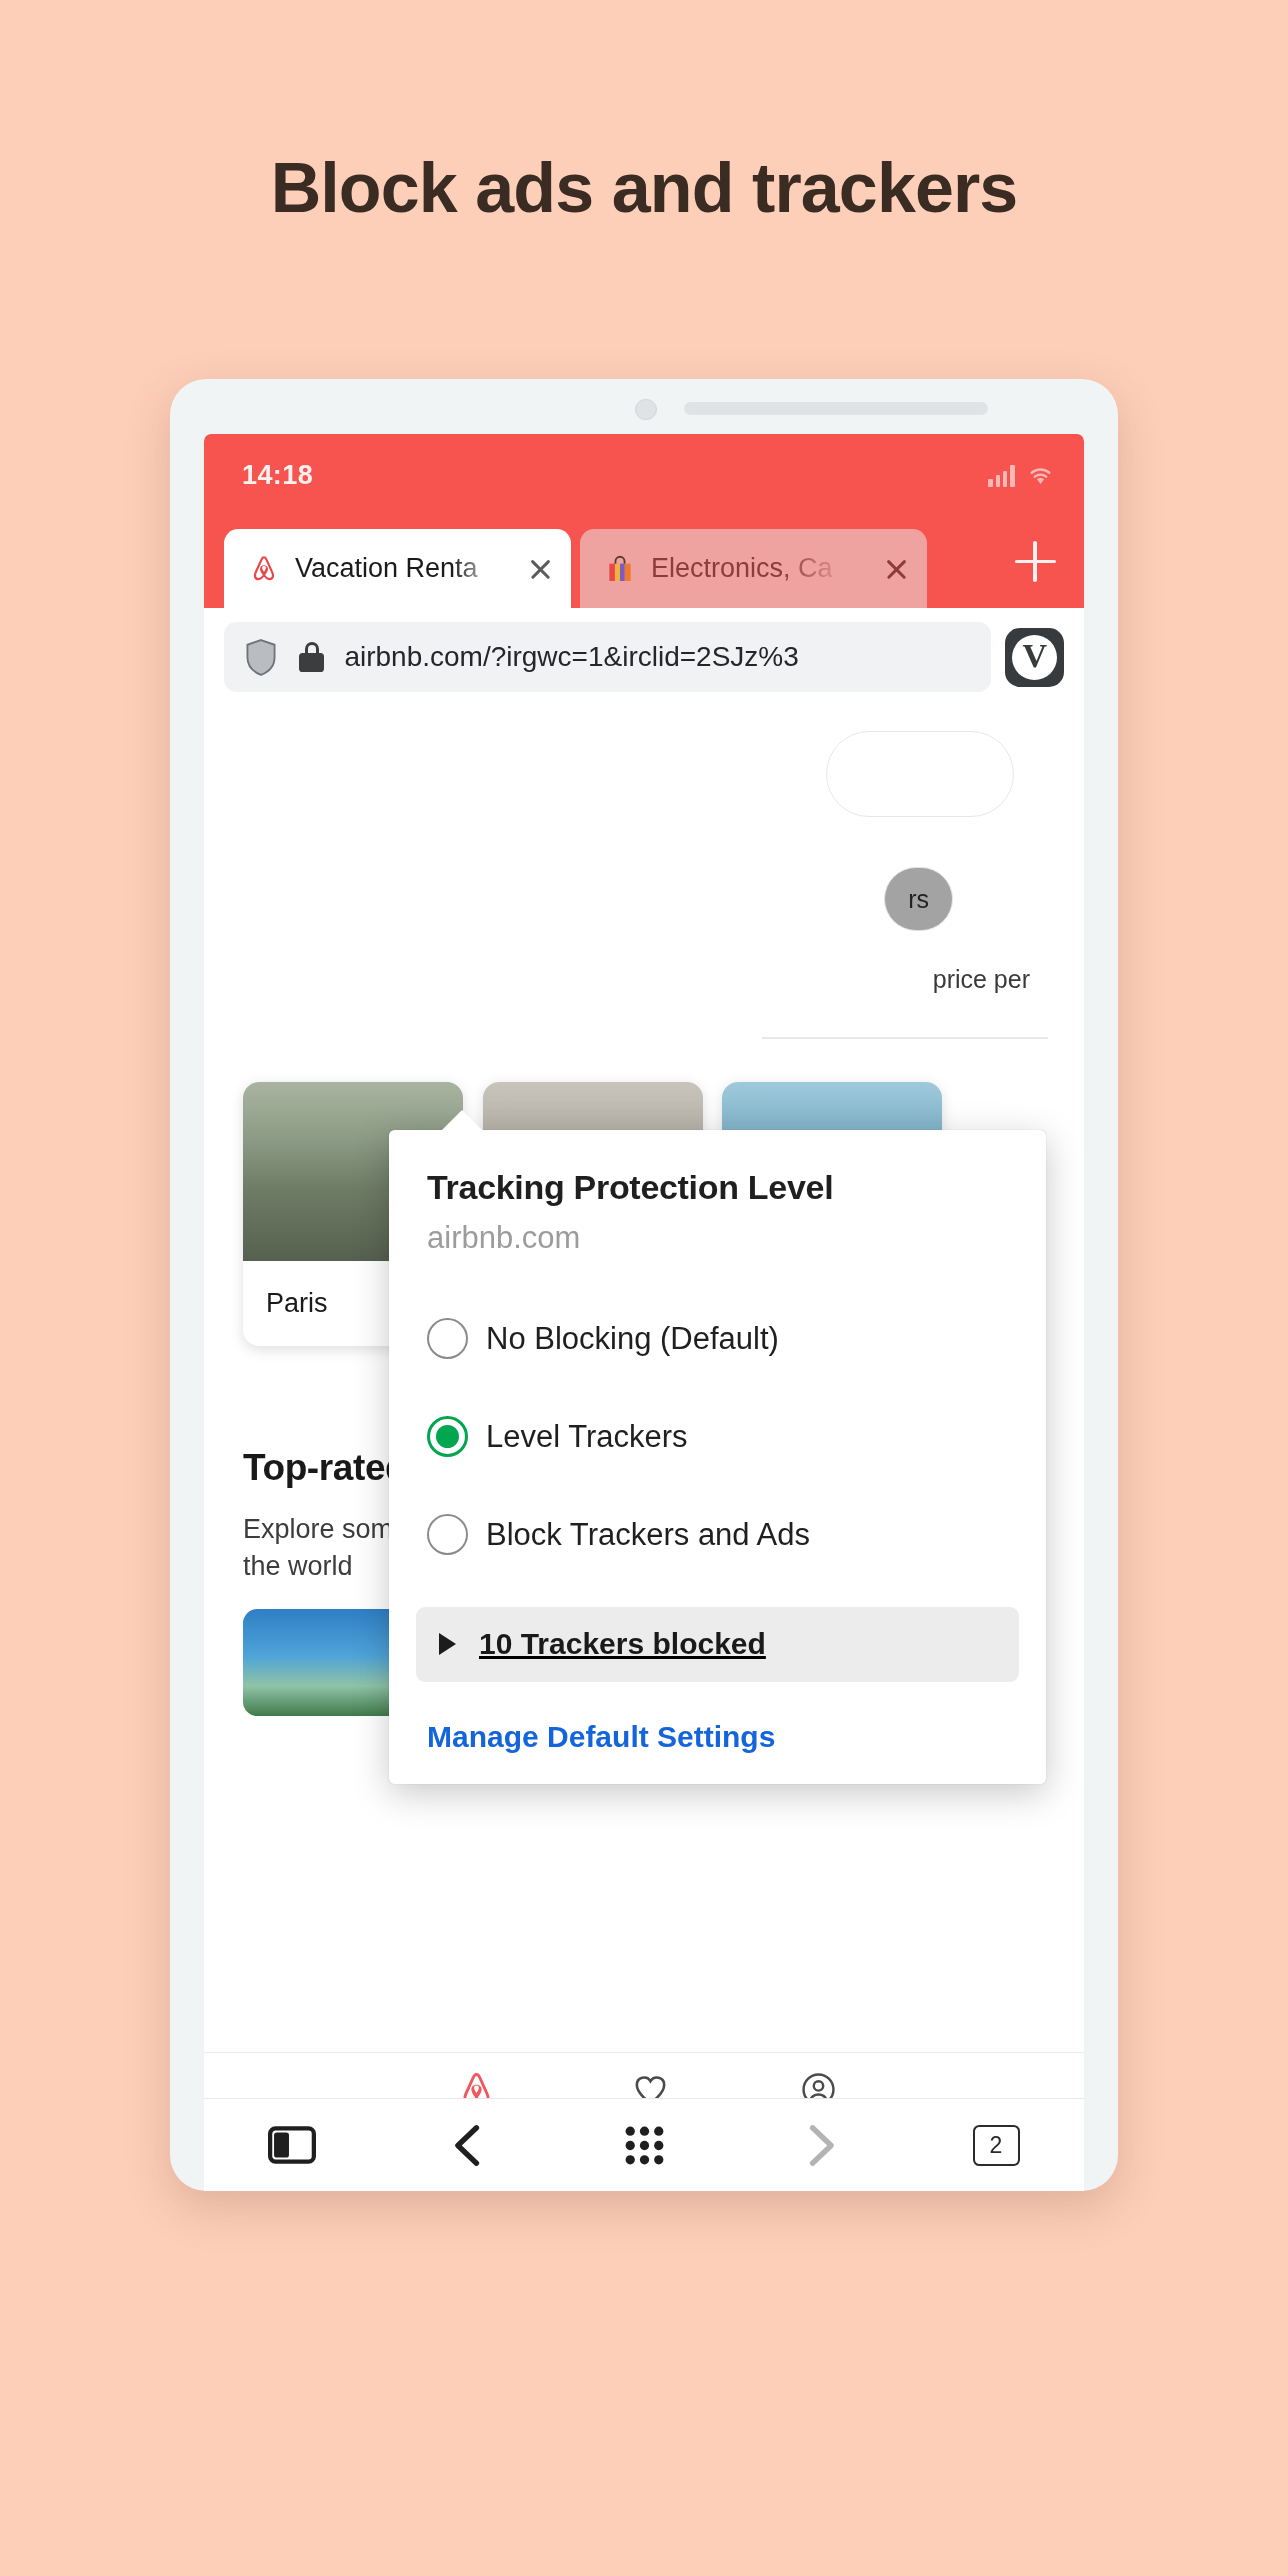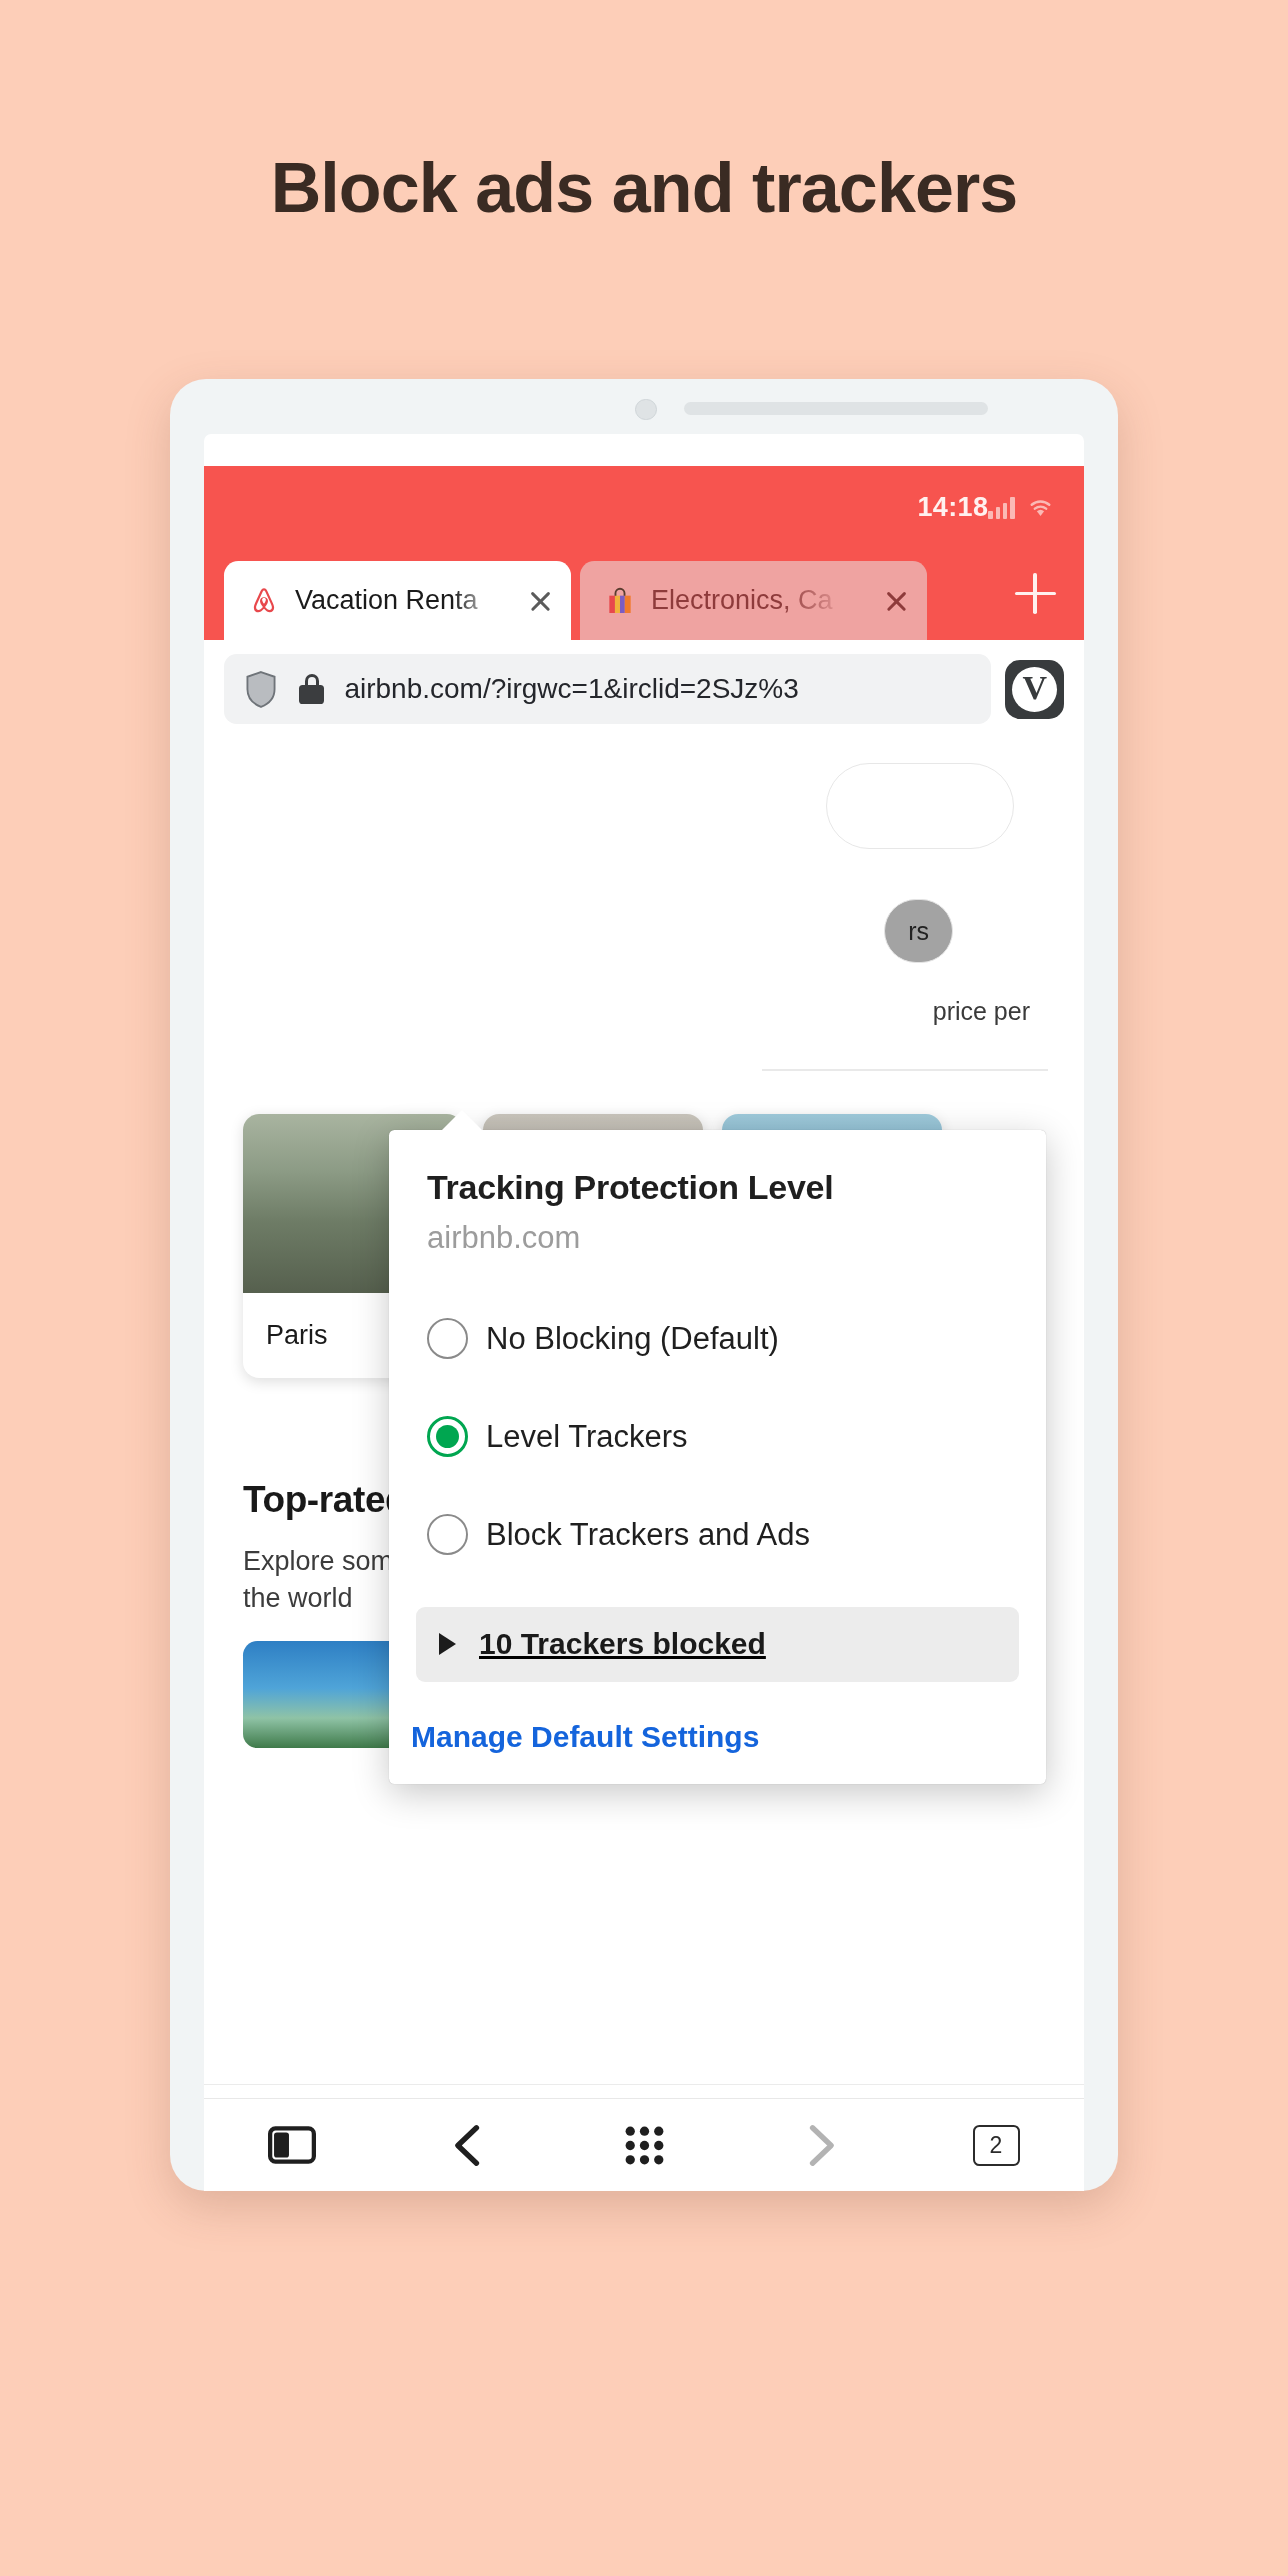--- a/index.html
+++ b/index.html
@@ -57,23 +57,22 @@
     overflow: hidden;
   }
 
   
   .statusbar {
     position: relative;
     height: 82px;
     background: #F7544F;
     display: flex;
     align-items: center;
-    justify-content: flex-end;
+    justify-content: space-between;
     padding: 0 30px 0 38px;
-    margin-top: 32px;
   }
   .clock { color: #FFF1EF; font-size: 27px; font-weight: 700; letter-spacing: 0.4px; }
   .status-icons { display: flex; align-items: center; gap: 12.5px; }
   .sig { display: flex; align-items: flex-end; gap: 2.7px; height: 23px; }
   .sig i { display: block; width: 4.5px; background: #FBB9B5; border-radius: 0.9px; }
   .sig i:nth-child(1){ height: 7.2px; }
   .sig i:nth-child(2){ height: 11.6px; }
   .sig i:nth-child(3){ height: 16px; }
   .sig i:nth-child(4){ height: 21.5px; }
 
@@ -307,21 +306,21 @@
   .caret {
     width: 0; height: 0; flex: 0 0 auto;
     border-top: 11.6px solid transparent;
     border-bottom: 11.6px solid transparent;
     border-left: 17px solid #1C1C1C;
   }
   .trackers-text { font-size: 30px; font-weight: 700; color: #1A1A1A; }
 
   .manage {
     margin-top: 38px;
-    padding: 0 22px;
+    padding: 0 38px;
     font-size: 30px; font-weight: 700; color: #1464DC;
   }
 </style>
 </head>
 <body>
 
 <h1 class="headline">Block ads and trackers</h1>
 
 <div class="phone">
 

